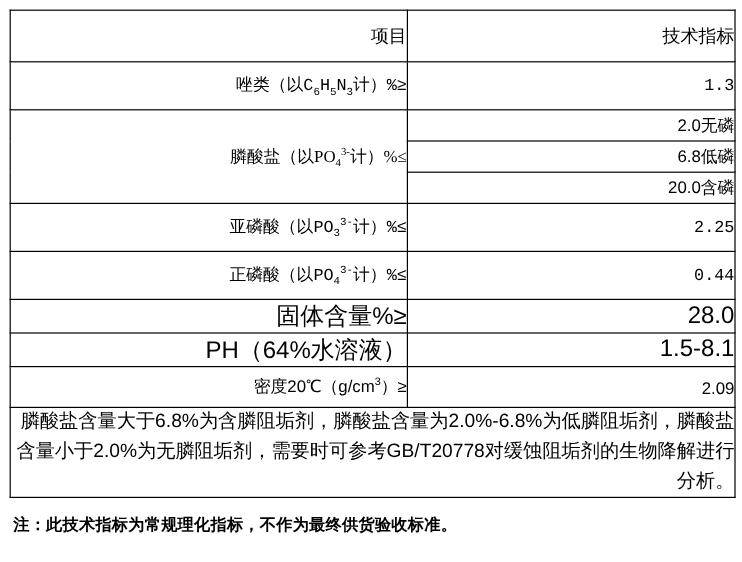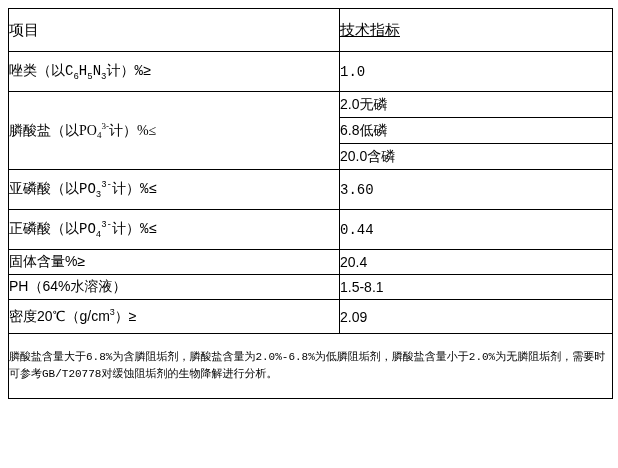--- a/index.html
+++ b/index.html
@@ -21,69 +21,68 @@
     box-sizing: border-box;
     padding: 8px 8px 0 8px;
   }
   table.spec {
     border-collapse: collapse;
     width: 602px;
     table-layout: fixed;
   }
   table.spec td, table.spec th {
     border: 1px solid #000000;
-    text-align: left;
+    text-align: right;
     vertical-align: middle;
     font-weight: normal;
     padding: 0;
   }
   .col-item { width: 330px; }
-  .col-val  { width: 272px; text-decoration: underline; }
+  .col-val  { width: 272px; }
 
   .hdr td {
     height: 42px;
     font-size: 15px;
   }
   .row-tall td {
     height: 39px;
     font-size: 14px;
     font-family: Liberation Mono, monospace;
   }
   .row-phos-label {
     font-size: 14px;
     font-family: Liberation Serif, serif;
   }
   .row-sub td {
     height: 25px;
     font-size: 14px;
   }
   .row-short td {
     height: 24px;
-    font-size: 14px;
+    font-size: 20px;
   }
   .row-mid td {
     height: 33px;
     font-size: 14px;
     margin-left: 43px;
   }
   sub {
     font-size: 9px;
     vertical-align: sub;
   }
   sup {
     font-size: 9px;
     vertical-align: super;
   }
   .note-cell {
     text-align: left;
-    font-size: 11px;
+    font-size: 16px;
     line-height: 1.55;
     padding: 6px 7px 7px 7px;
     height: 64px;
-    font-family: Liberation Mono, monospace;
   }
   .footnote {
     margin-top: 14px;
     padding-left: 3px;
     font-size: 13.5px;
     font-weight: bold;
     letter-spacing: 0.2px;
   }
 </style>
 </head>
@@ -93,59 +92,60 @@
 
   <table class="spec">
     <tbody>
       <tr class="hdr">
         <td class="col-item">项目</td>
         <td class="col-val">技术指标</td>
       </tr>
 
       <tr class="row-tall">
         <td><span>唑类（以C</span><sub>6</sub><span>H</span><sub>5</sub><span>N</span><sub>3</sub><span>计）%≥</span></td>
-        <td>1.0</td>
+        <td>1.3</td>
       </tr>
 
       <tr class="row-sub">
         <td rowspan="3" class="row-phos-label"><span>膦酸盐（以PO</span><sub>4</sub><sup>3-</sup><span>计）%≤</span></td>
         <td>2.0无磷</td>
       </tr>
       <tr class="row-sub">
         <td>6.8低磷</td>
       </tr>
       <tr class="row-sub">
         <td>20.0含磷</td>
       </tr>
 
       <tr class="row-tall">
         <td><span>亚磷酸（以PO</span><sub>3</sub><sup>3-</sup><span>计）%≤</span></td>
-        <td>3.60</td>
+        <td>2.25</td>
       </tr>
 
       <tr class="row-tall">
         <td><span>正磷酸（以PO</span><sub>4</sub><sup>3-</sup><span>计）%≤</span></td>
         <td>0.44</td>
       </tr>
 
       <tr class="row-short">
         <td>固体含量%≥</td>
-        <td>20.4</td>
+        <td>28.0</td>
       </tr>
 
       <tr class="row-short">
         <td>PH（64%水溶液）</td>
         <td>1.5-8.1</td>
       </tr>
 
       <tr class="row-mid">
         <td><span>密度20℃（g/cm</span><sup>3</sup><span>）≥</span></td>
         <td>2.09</td>
       </tr>
 
       <tr>
         <td class="note-cell" colspan="2">膦酸盐含量大于6.8%为含膦阻垢剂，膦酸盐含量为2.0%-6.8%为低膦阻垢剂，膦酸盐含量小于2.0%为无膦阻垢剂，需要时可参考GB/T20778对缓蚀阻垢剂的生物降解进行分析。</td>
       </tr>
     </tbody>
   </table>
 
+  <div class="footnote">注：此技术指标为常规理化指标，不作为最终供货验收标准。</div>
 
 </div>
 
 </body></html>

